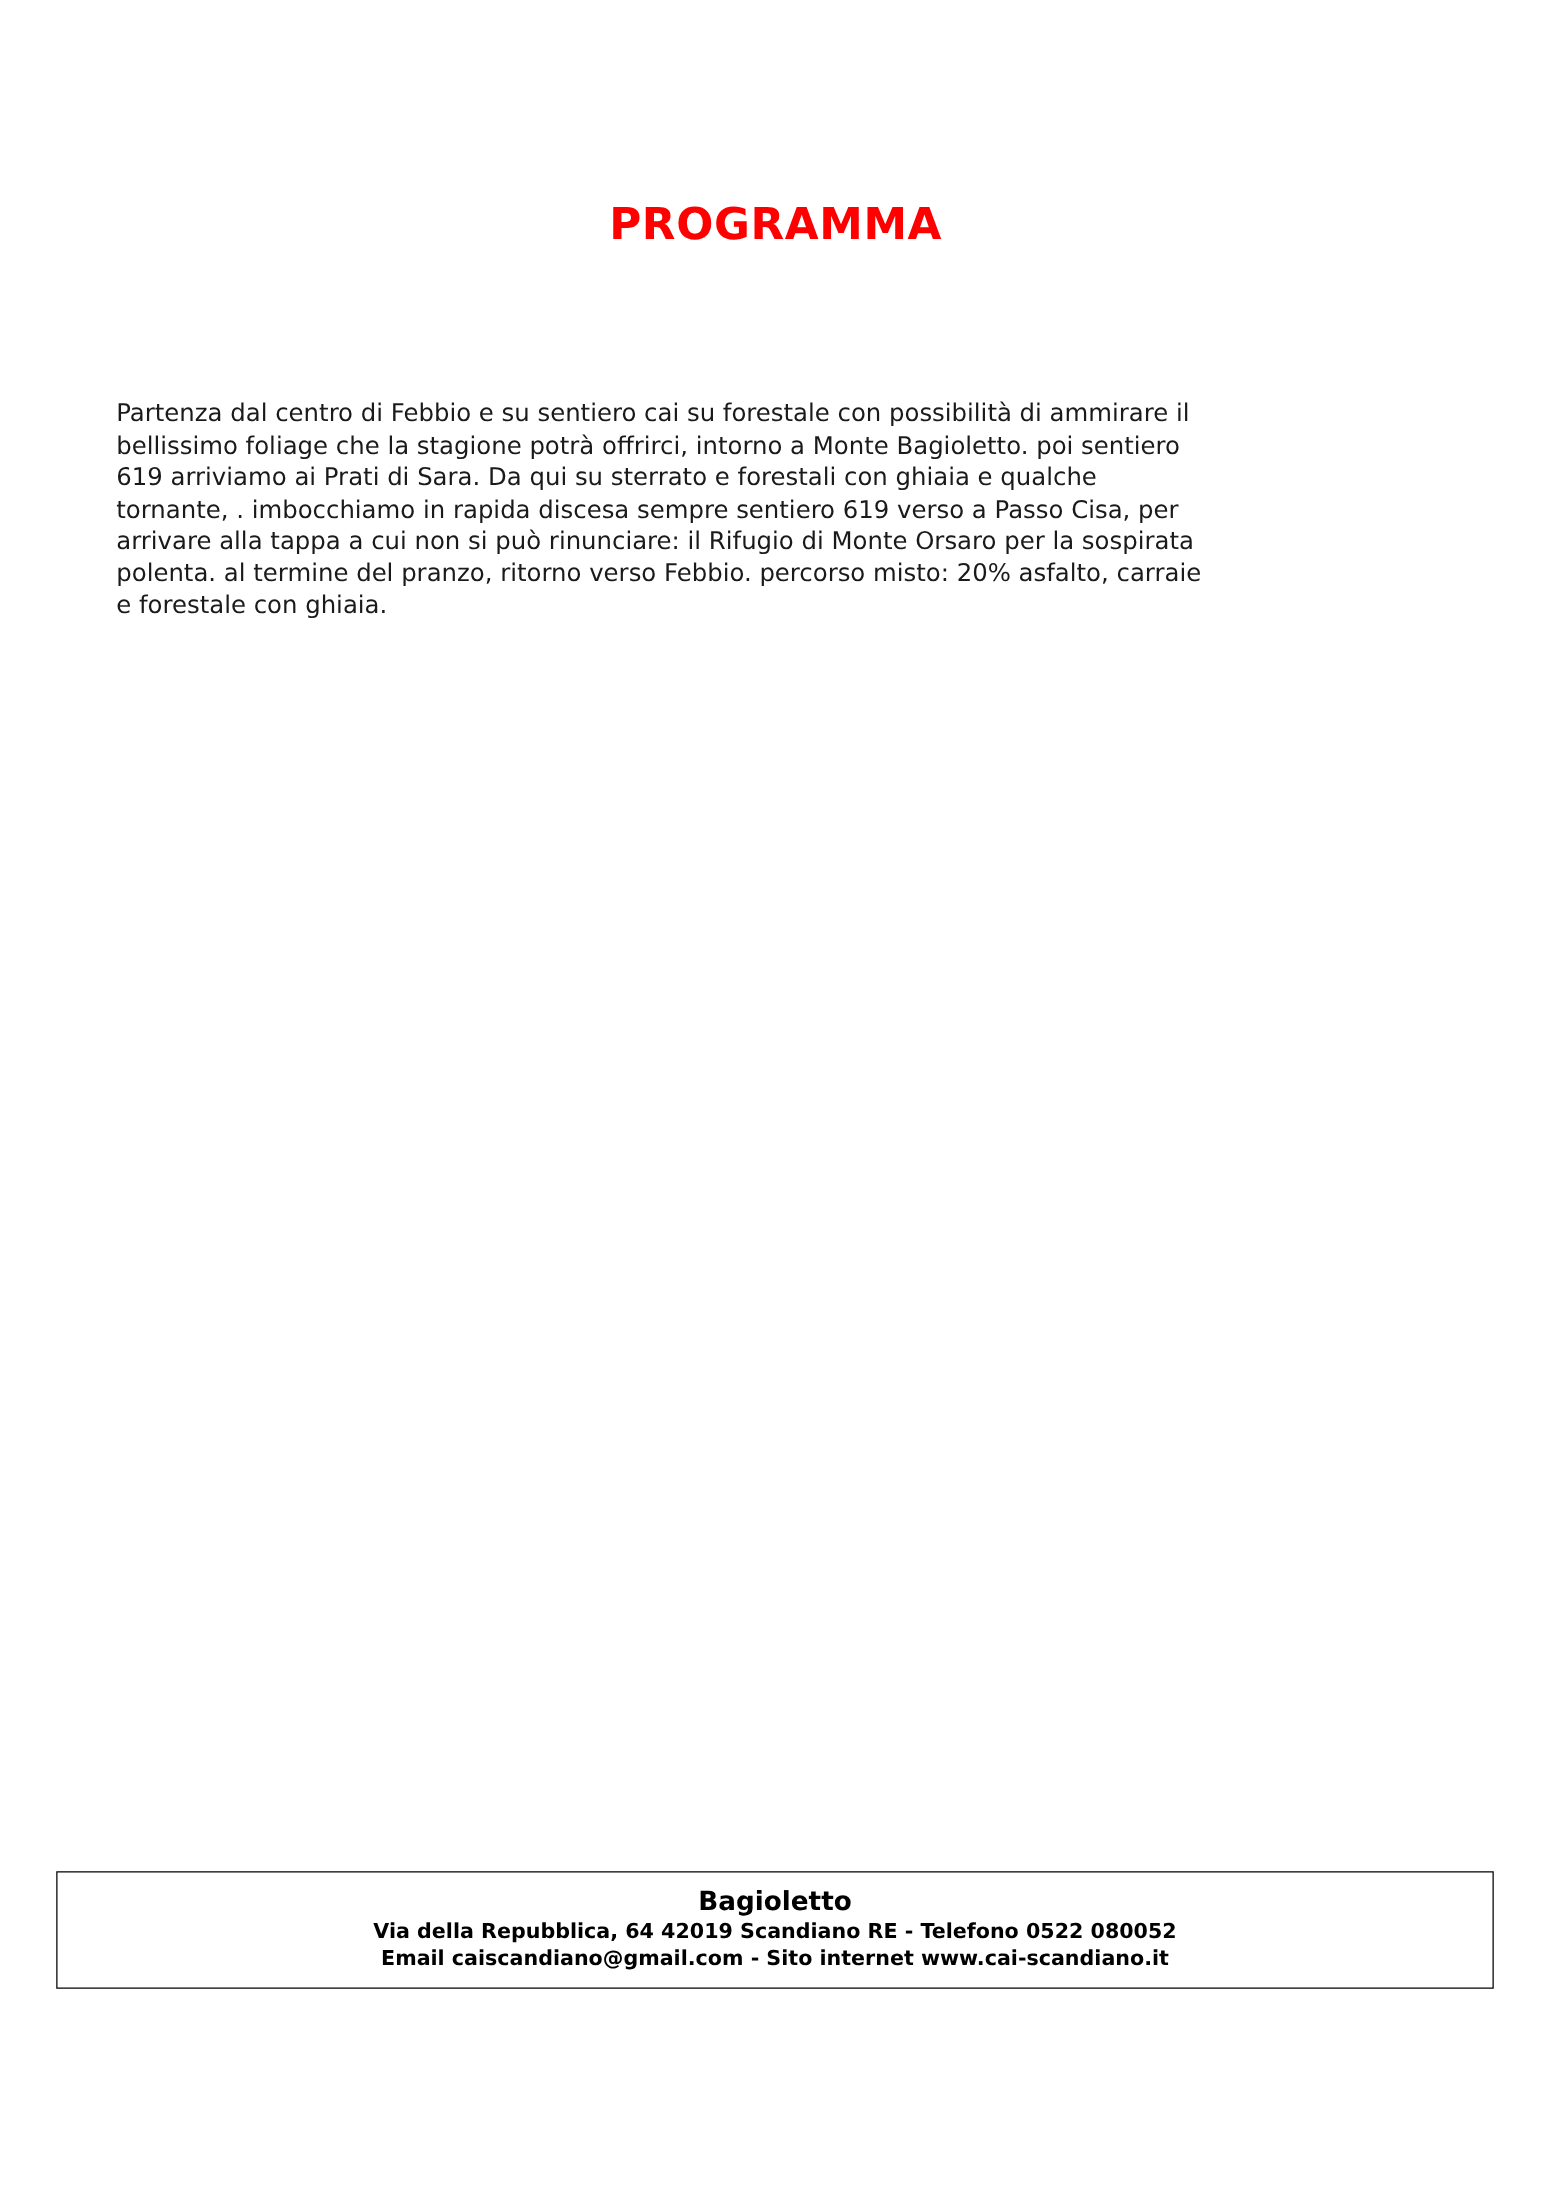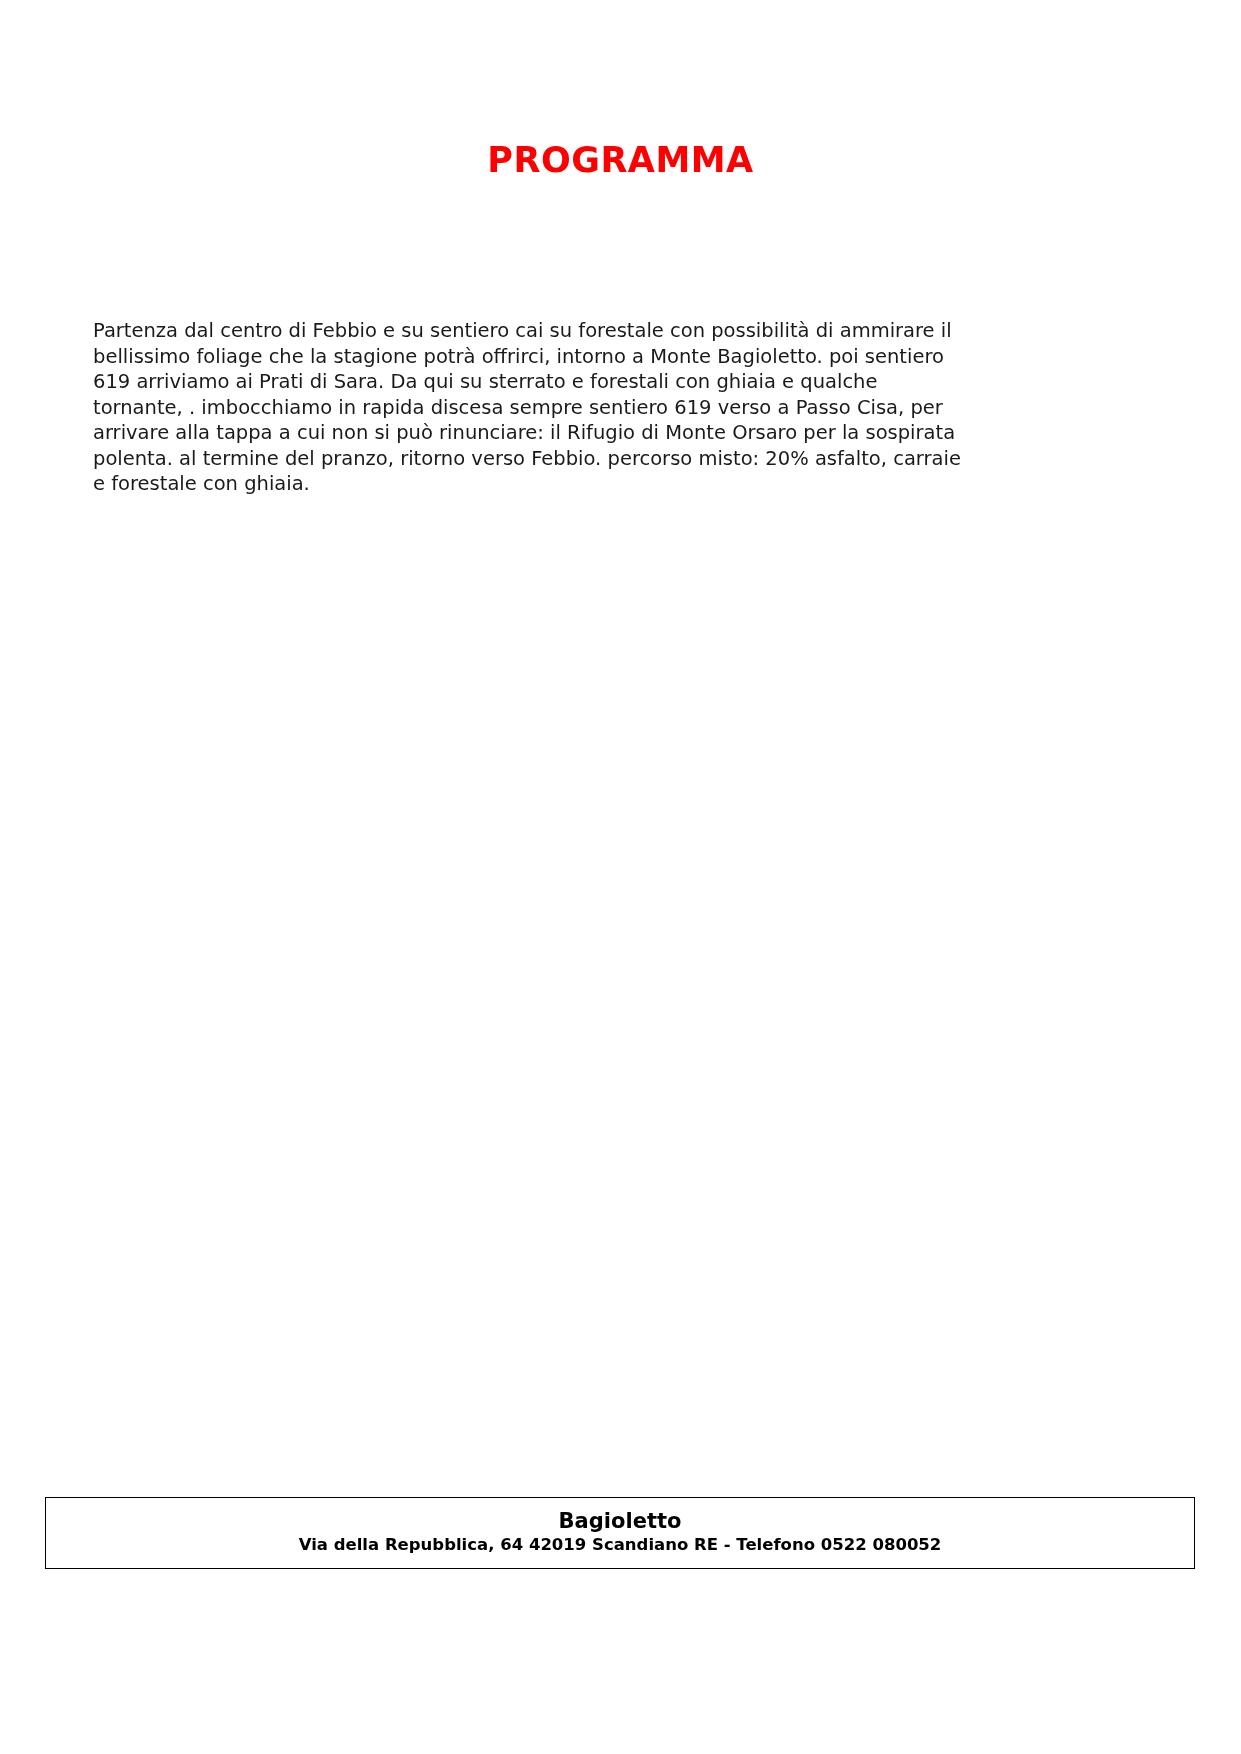--- a/index.html
+++ b/index.html
@@ -18,21 +18,21 @@
 
   .page {
     position: relative;
     width: 1241px;
     height: 1754px;
     box-sizing: border-box;
   }
 
   .doc-title {
     position: absolute;
-    top: 140px;
+    top: 160px;
     left: 0;
     width: 1241px;
     text-align: center;
     font-size: 35px;
     font-weight: bold;
     color: #ff0000;
     letter-spacing: 0.5px;
     font-family: "DejaVu Sans", sans-serif;
   }
 
@@ -78,15 +78,16 @@
 
 <div class="page">
 
   <div class="doc-title">PROGRAMMA</div>
 
   <div class="body-text">Partenza dal centro di Febbio e su sentiero cai su forestale con possibilità di ammirare il bellissimo foliage che la stagione potrà offrirci, intorno a Monte Bagioletto. poi sentiero 619 arriviamo ai Prati di Sara. Da qui su sterrato e forestali con ghiaia e qualche tornante, . imbocchiamo in rapida discesa sempre sentiero 619 verso a Passo Cisa, per arrivare alla tappa a cui non si può rinunciare: il Rifugio di Monte Orsaro per la sospirata polenta. al termine del pranzo, ritorno verso Febbio. percorso misto: 20% asfalto, carraie e forestale con ghiaia.</div>
 
   <div class="footer-box">
     <div class="footer-title">Bagioletto</div>
     <div class="footer-line">Via della Repubblica, 64 42019 Scandiano RE - Telefono 0522 080052</div>
+    <div class="footer-line">Email caiscandiano@gmail.com - Sito internet www.cai-scandiano.it</div>
   </div>
 
 </div>
 
 </body></html>

